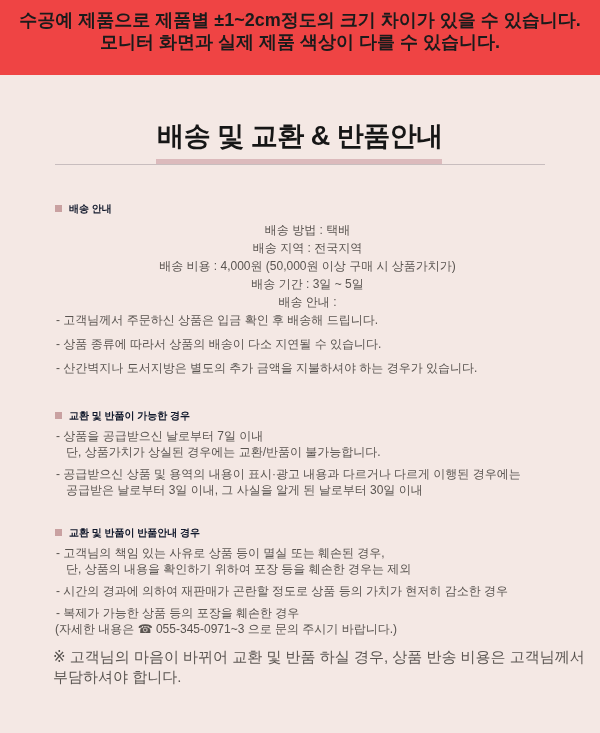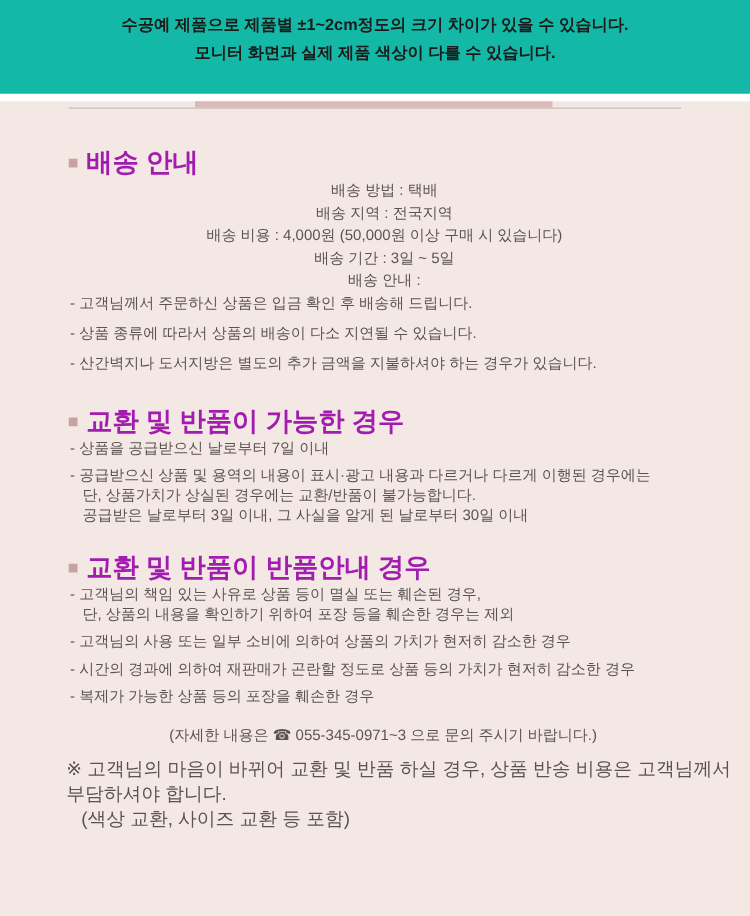--- a/index.html
+++ b/index.html
@@ -9,23 +9,23 @@
     font-family: "Liberation Sans", "DejaVu Sans", sans-serif;
     overflow: hidden;
   }
   .page { width: 600px; height: 733px; position: relative; }
 
   
   .top-notice {
     height: 75px; box-sizing: border-box;
     padding-top: 9px;
     text-align: center;
-    font-size: 13px; font-weight: 700; color: #1b1b1b;
+    font-size: 18px; font-weight: 700; color: #1b1b1b;
     line-height: 22px;
-    background: #14b8a6;
+    background: #ef4444;
   }
 
   
   .panel {
     background: #f4e8e4;
     height: 658px;
     box-sizing: border-box;
   }
   .title {
     margin: 0;
@@ -52,33 +52,33 @@
 
   .sec { margin-top: 32px; }
   .sec-head { display: flex; align-items: center; }
   .bullet {
     width: 7px; height: 7px;
     background: #c9a1a1;
     margin-right: 7px;
     flex: 0 0 auto;
   }
   .sec-title {
-    font-size: 21px; font-weight: 700;
-    color: #a21caf; line-height: 17px;
+    font-size: 10px; font-weight: 700;
+    color: #0f172a; line-height: 17px;
   }
 
   .lines { margin-top: 4px; font-size: 12px; color: #595450; }
   .lines-wide .line { line-height: 18px; }
   .lines-tight .line { line-height: 16px; }
   .line.plain { padding-left: 2px; text-align: center; }
   .line.dash { padding-left: 1px; }
   .line.cont { padding-left: 11px; }
   .line.dash + .line.dash,
   .line.cont + .line.dash { margin-top: 6px; }
-  .line.note { margin-top: 15px; padding-left: 0; text-align: center; }
+  .line.note { margin-top: 0; padding-left: 0; }
 
   .footnote {
     margin-top: 10px;
     padding-left: 53px;
     font-size: 15px; color: #595450; line-height: 20px;
   }
   .footnote .fn2 { padding-left: 12px; }
 
   .sec-1 { margin-top: 34px; }
   .sec-2 { margin-top: 30px; }
@@ -89,74 +89,73 @@
 
 <div class="page">
 
   <div class="top-notice">
     <div>수공예 제품으로 제품별 ±1~2cm정도의 크기 차이가 있을 수 있습니다.</div>
     <div>모니터 화면과 실제 제품 색상이 다를 수 있습니다.</div>
   </div>
 
   <div class="panel">
 
+    <h1 class="title">배송 및 교환 &amp; 반품안내</h1>
 
     <div class="underwrap">
       <div class="accent-bar"></div>
       <div class="rule"></div>
     </div>
 
     <div class="content">
 
       <section class="sec sec-1">
         <div class="sec-head">
           <span class="bullet"></span>
           <span class="sec-title">배송 안내</span>
         </div>
         <div class="lines lines-wide">
           <div class="line plain">배송 방법 : 택배</div>
           <div class="line plain">배송 지역 : 전국지역</div>
-          <div class="line plain">배송 비용 : 4,000원 (50,000원 이상 구매 시 있습니다)</div>
+          <div class="line plain">배송 비용 : 4,000원 (50,000원 이상 구매 시 상품가치가)</div>
           <div class="line plain">배송 기간 : 3일 ~ 5일</div>
           <div class="line plain">배송 안내 :</div>
           <div class="line dash">- 고객님께서 주문하신 상품은 입금 확인 후 배송해 드립니다.</div>
           <div class="line dash">- 상품 종류에 따라서 상품의 배송이 다소 지연될 수 있습니다.</div>
           <div class="line dash">- 산간벽지나 도서지방은 별도의 추가 금액을 지불하셔야 하는 경우가 있습니다.</div>
         </div>
       </section>
 
       <section class="sec sec-2">
         <div class="sec-head">
           <span class="bullet"></span>
           <span class="sec-title">교환 및 반품이 가능한 경우</span>
         </div>
         <div class="lines lines-tight">
           <div class="line dash">- 상품을 공급받으신 날로부터 7일 이내</div>
+          <div class="line cont">단, 상품가치가 상실된 경우에는 교환/반품이 불가능합니다.</div>
           <div class="line dash">- 공급받으신 상품 및 용역의 내용이 표시·광고 내용과 다르거나 다르게 이행된 경우에는</div>
-          <div class="line cont">단, 상품가치가 상실된 경우에는 교환/반품이 불가능합니다.</div>
           <div class="line cont">공급받은 날로부터 3일 이내, 그 사실을 알게 된 날로부터 30일 이내</div>
         </div>
       </section>
 
       <section class="sec sec-3">
         <div class="sec-head">
           <span class="bullet"></span>
           <span class="sec-title">교환 및 반품이 반품안내 경우</span>
         </div>
         <div class="lines lines-tight">
           <div class="line dash">- 고객님의 책임 있는 사유로 상품 등이 멸실 또는 훼손된 경우,</div>
           <div class="line cont">단, 상품의 내용을 확인하기 위하여 포장 등을 훼손한 경우는 제외</div>
-          <div class="line dash">- 고객님의 사용 또는 일부 소비에 의하여 상품의 가치가 현저히 감소한 경우</div>
           <div class="line dash">- 시간의 경과에 의하여 재판매가 곤란할 정도로 상품 등의 가치가 현저히 감소한 경우</div>
           <div class="line dash">- 복제가 가능한 상품 등의 포장을 훼손한 경우</div>
           <div class="line note">(자세한 내용은 ☎ 055-345-0971~3 으로 문의 주시기 바랍니다.)</div>
         </div>
       </section>
 
     </div>
 
     <div class="footnote">
       <div class="fn1">※ 고객님의 마음이 바뀌어 교환 및 반품 하실 경우, 상품 반송 비용은 고객님께서 부담하셔야 합니다.</div>
-      <div class="fn2">(색상 교환, 사이즈 교환 등 포함)</div>
     </div>
 
   </div>
 </div>
 
 </body></html>

